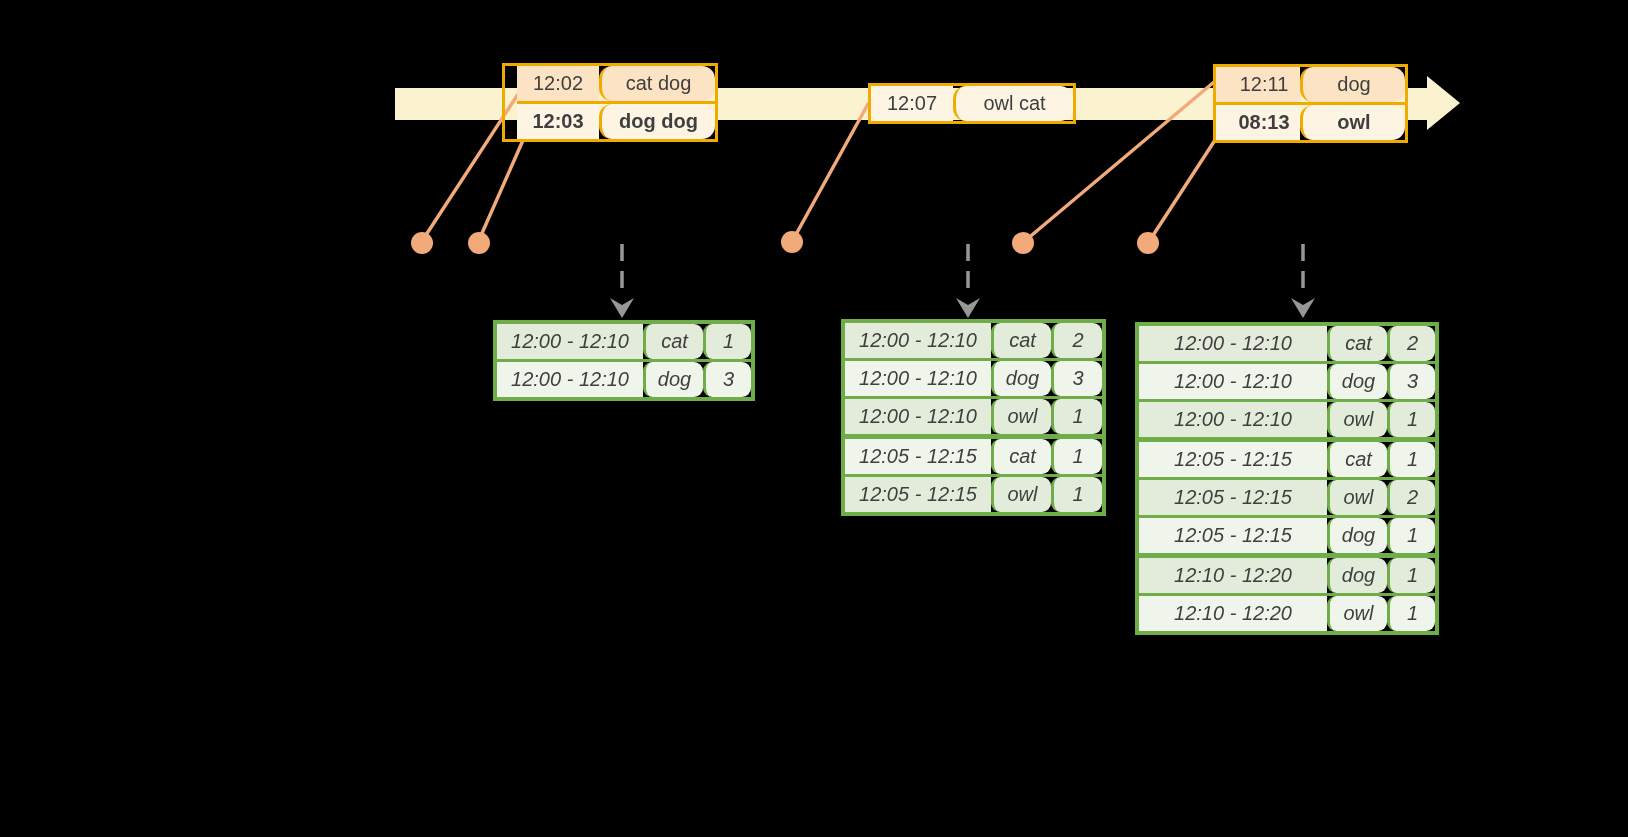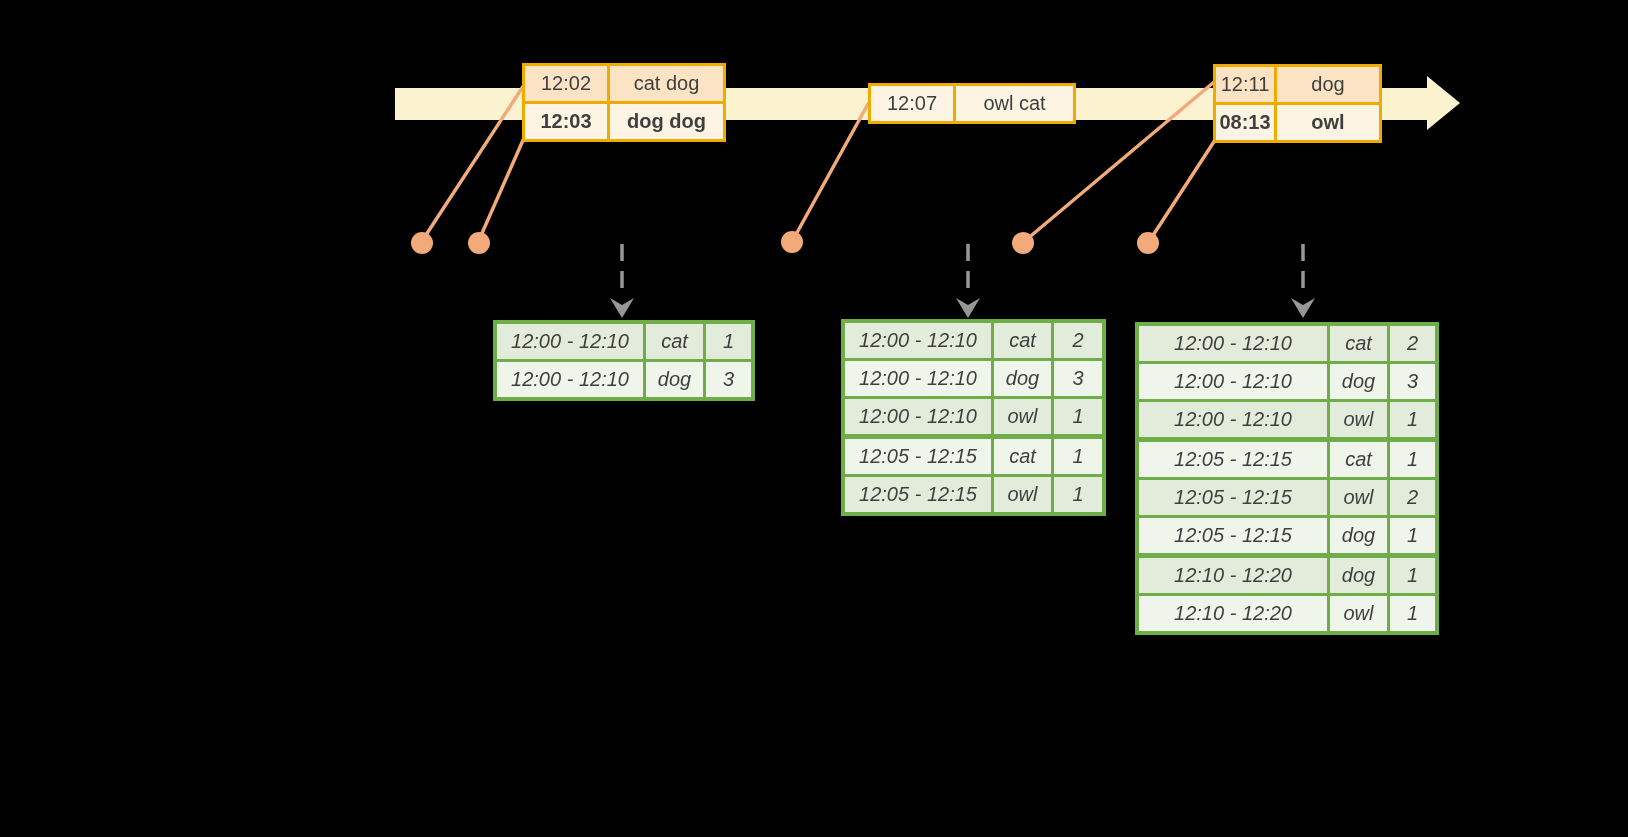--- a/index.html
+++ b/index.html
@@ -20,42 +20,42 @@
   .dtable{position:absolute;}
   .trow{display:flex;}
   .tcell{
     text-align:center;white-space:nowrap;overflow:hidden;
     height:35px;line-height:35px;font-size:20px;
   }
 
   
   .event{border:3px solid var(--event-border,#f0ab00);}
   .event .trow + .trow{border-top:3px solid var(--event-border,#f0ab00);font-weight:bold;}
-  .event .tcell + .tcell{border-left:3px solid var(--event-border,#f0ab00);}
+  .event .tcell + .tcell{border-left:3px solid var(--event-border,#f0ab00);border-radius:13px;}
   .event .trow.dark .tcell{background:var(--event-row-dark,#fbe3c4);}
   .event .trow.light .tcell{background:var(--event-row-light,#fdf4e3);}
 
   
   .result{border:4px solid var(--result-border,#6fad49);font-style:italic;}
   .result .trow + .trow{border-top:3px solid var(--result-border,#6fad49);}
   .result .trow.group-start{border-top-width:5px;}
-  .result .tcell + .tcell{border-left:3px solid var(--result-border,#6fad49);}
+  .result .tcell + .tcell{border-left:3px solid var(--result-border,#6fad49);border-radius:9px;}
   .result .trow.dark .tcell{background:var(--result-row-dark,#e3ecda);}
   .result .trow.light .tcell{background:var(--result-row-light,#f0f5eb);}
 
   
   .t-a .col-time{width:82px;}  .t-a .col-words{width:113px;}
   .t-b .col-time{width:82px;}  .t-b .col-words{width:117px;}
-  .t-c .col-time{width:58px;}  .t-c .col-words{width:102px;}
+  .t-c .col-time{width:72px;padding-left:12px;}  .t-c .col-words{width:102px;}
   .r-1 .col-window{width:146px;} .r-1 .col-word{width:57px;} .r-1 .col-count{width:45px;}
   .r-2 .col-window{width:146px;} .r-2 .col-word{width:57px;} .r-2 .col-count{width:48px;}
   .r-3 .col-window{width:188px;} .r-3 .col-word{width:57px;} .r-3 .col-count{width:45px;}
 
   
-  #etA{left:522px;top:63px;}
+  #etA{left:502px;top:63px;padding-left:12px;}
   #etB{left:868px;top:83px;}
   #etC{left:1213px;top:64px;}
   #rt1{left:493px;top:320px;}
   #rt2{left:841px;top:319px;}
   #rt3{left:1135px;top:322px;}
 </style>
 </head>
 <body>
 
 <div id="canvas">

